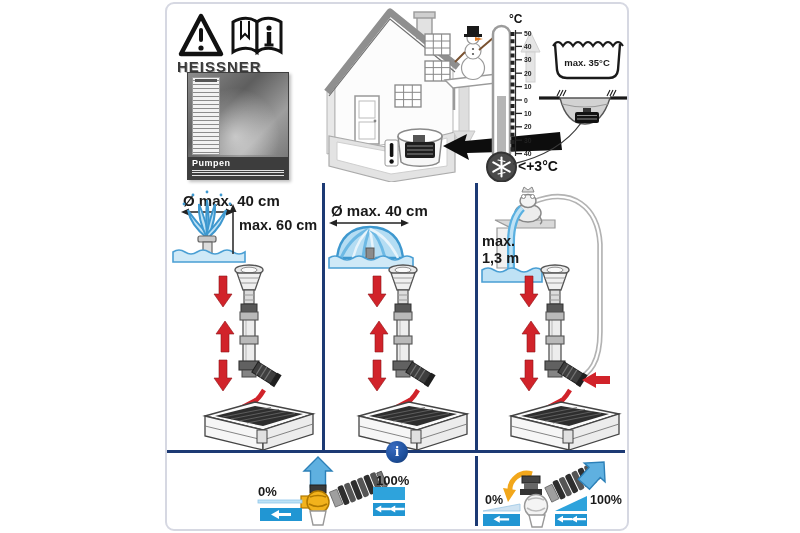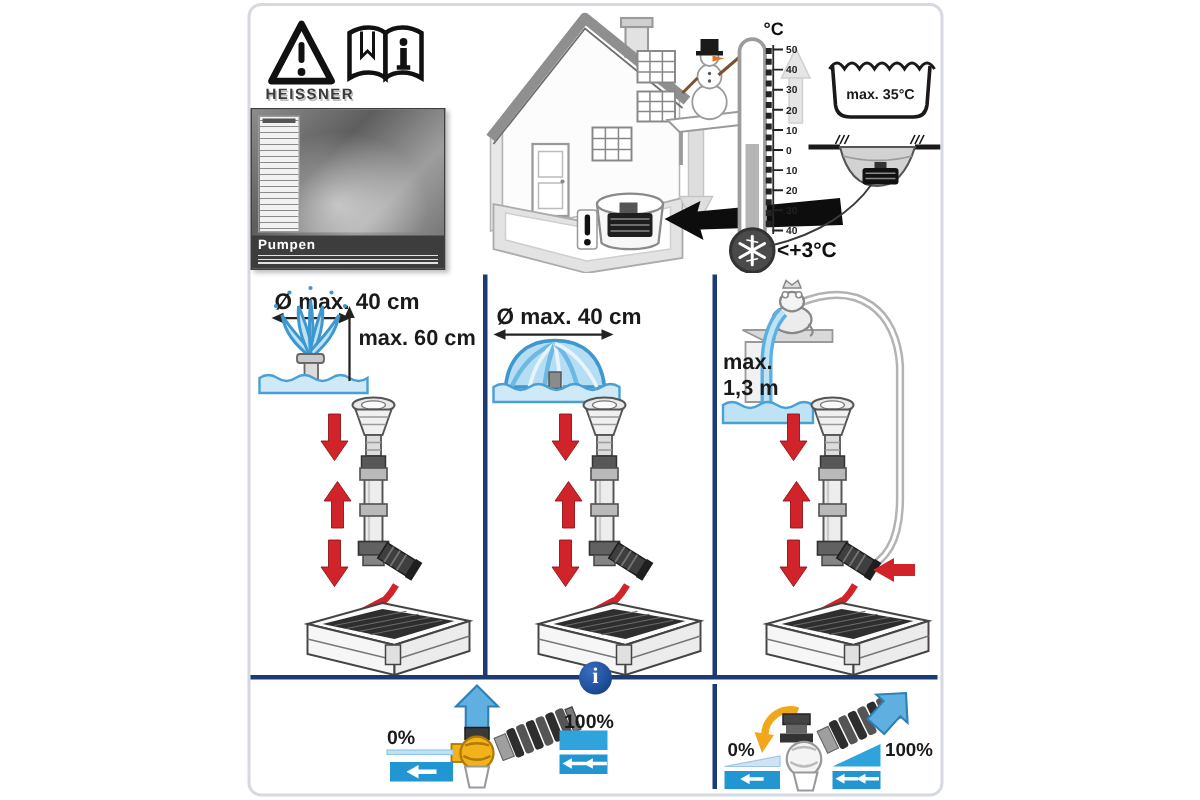--- a/index.html
+++ b/index.html
@@ -4,25 +4,25 @@
 <style>
   html,body{margin:0;padding:0;background:#ffffff;}
   .stage{position:relative;width:800px;height:533px;background:#fff;
          font-family:"Liberation Sans",sans-serif;overflow:hidden;}
   .frame{position:absolute;left:165px;top:2px;width:464px;height:529px;
          box-sizing:border-box;border:2px solid #d6d8e2;border-radius:9px;background:#fff;}
   .abs{position:absolute;}
   svg{display:block;font-family:"Liberation Sans",sans-serif;}
   .divider-v{position:absolute;width:3px;background:#1c3a74;}
   .divider-h{position:absolute;height:3px;background:#1c3a74;}
-  .brand-logo{position:absolute;left:10px;top:54px;font-weight:bold;font-size:10px;
+  .brand-logo{position:absolute;left:10px;top:54px;font-weight:bold;font-size:15px;
               letter-spacing:1px;color:#3a3a3a;text-shadow:1px 1px 0 #bdbdbd;}
-  .manual-cover{position:absolute;left:0;top:68px;width:100px;height:106px;
+  .manual-cover{position:absolute;left:20px;top:68px;width:100px;height:106px;
                 background:linear-gradient(135deg,#8d8d8d 0%,#5e5e5e 35%,#9e9e9e 65%,#6a6a6a 100%);
-                border:1px solid #3f3f3f;box-shadow:2px 2px 3px rgba(0,0,0,.25);padding-left:28px;}
+                border:1px solid #3f3f3f;box-shadow:2px 2px 3px rgba(0,0,0,.25);}
   .manual-swirl{position:absolute;left:20px;top:8px;right:2px;bottom:24px;
                 background:radial-gradient(ellipse at 35% 75%,rgba(255,255,255,.55),rgba(255,255,255,0) 62%);}
   .manual-langs{position:absolute;left:4px;top:4px;width:26px;height:76px;background:#f2f2f2;
                 border:1px solid #9a9a9a;
                 background-image:repeating-linear-gradient(#8c8c8c 0px,#8c8c8c 1px,transparent 1px,transparent 4px);
                 background-position:0 6px;background-clip:padding-box;}
   .manual-langs::before{content:"";position:absolute;left:2px;top:1px;right:2px;height:3px;background:#555;}
   .manual-band{position:absolute;left:0;right:0;bottom:0;height:22px;background:#3d3d3d;}
   .manual-title{position:absolute;left:4px;top:1px;color:#fff;font-weight:bold;font-size:9px;letter-spacing:.5px;}
   .manual-smalltext{position:absolute;left:4px;right:4px;bottom:2px;height:7px;

